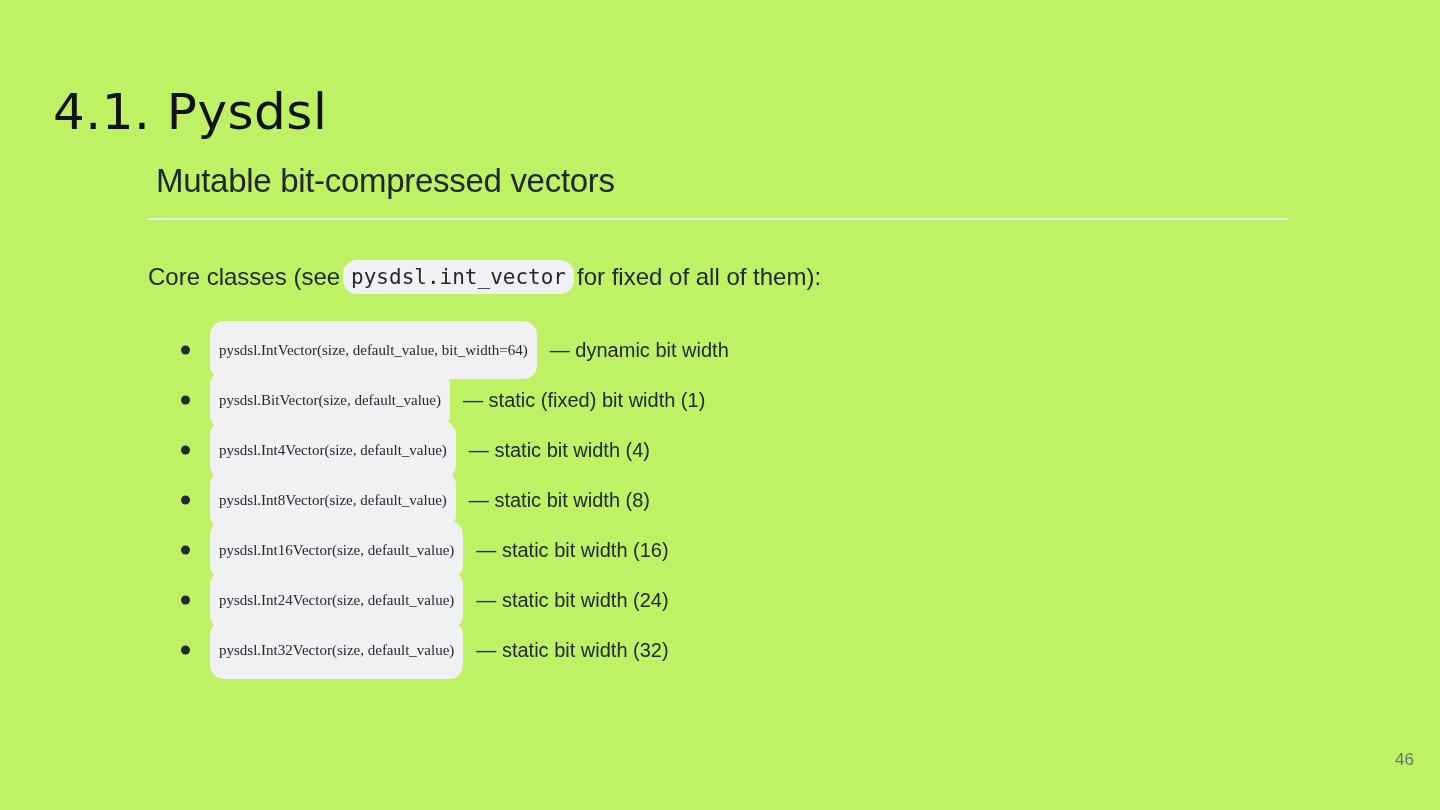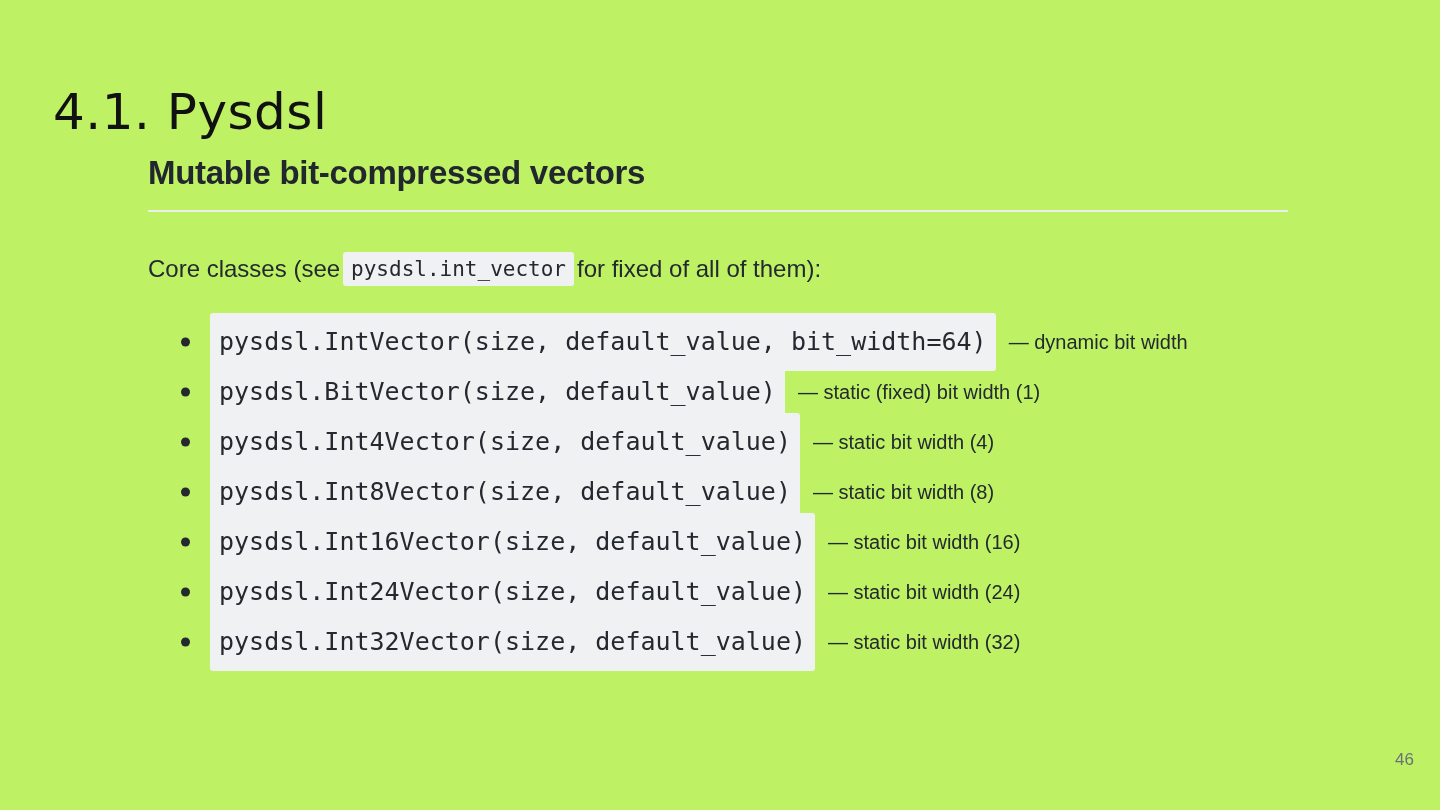--- a/index.html
+++ b/index.html
@@ -38,27 +38,27 @@
   
   .content {
     position: absolute;
     left: 148px;
     top: 152px;
     width: 1142px;
   }
 
   .section-heading {
     font-family: "Liberation Sans", sans-serif;
-    font-weight: 700;
+    font-weight: 400;
     font-size: 33px;
     line-height: 42px;
     letter-spacing: -0.3px;
     color: #22272e;
-    margin: 0;
-    padding: 0 0 16px 0;
+    margin: 8px;
+    padding: 0 0 8px 0;
     white-space: nowrap;
   }
 
   .divider {
     height: 2px;
     background: #eceef0;
     width: 1140px;
     margin: 0;
     border: 0;
   }
@@ -72,21 +72,21 @@
     display: flex;
     align-items: center;
     flex-wrap: nowrap;
   }
   .intro .txt { white-space: pre; }
 
   
   code, .code {
     font-family: "DejaVu Sans Mono", monospace;
     background: #f0f1f3;
-    border-radius: 3px;
+    border-radius: 14px;
     color: #24292f;
     display: inline-block;
   }
   .intro .code {
     font-size: 21px;
     line-height: 30px;
     padding: 2px 8px;
     margin: 0 3px;
   }
 
@@ -108,24 +108,25 @@
     position: absolute;
     left: 33px;
     top: 50%;
     transform: translateY(-50%);
     width: 9px;
     height: 9px;
     border-radius: 50%;
     background: #24292f;
   }
   .bullets li .code {
-    font-size: 25px;
+    font-size: 15px;
     line-height: 32px;
     padding: 13px 9px;
     letter-spacing: 0px;
+    font-family: Liberation Serif, serif;
   }
   .bullets li .desc {
     font-size: 20px;
     line-height: 32px;
     color: #24292f;
     margin-left: 13px;
     white-space: pre;
   }
 
   

